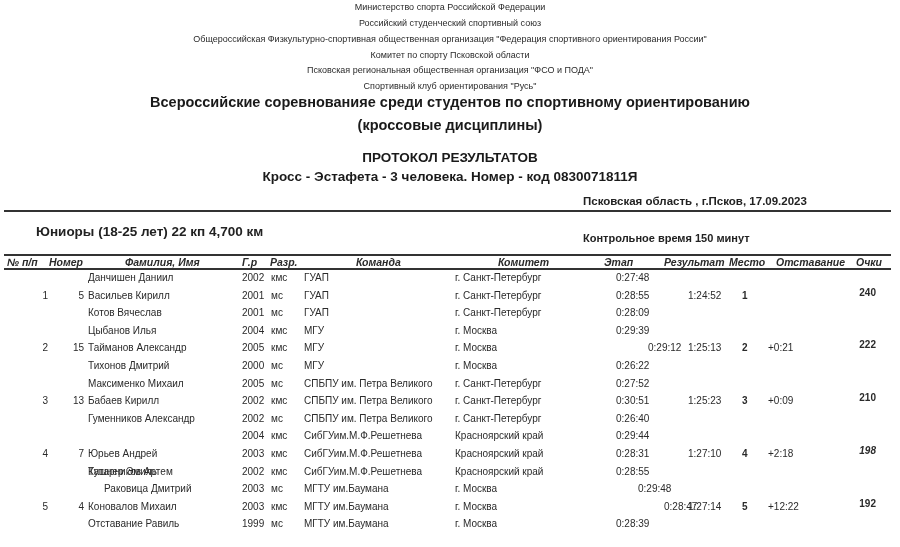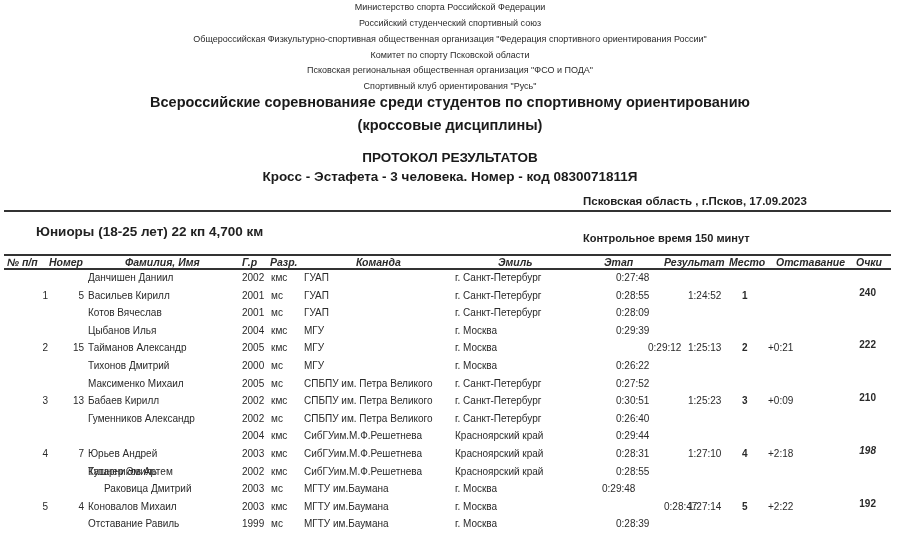--- a/index.html
+++ b/index.html
@@ -39,21 +39,21 @@
 
 <div class="hr" style="left:4px; top:254px; width:887px;"></div>
 <div class="hr" style="left:4px; top:268px; width:887px;"></div>
 
 <div class="hdr" style="left:7px;">№ п/п</div>
 <div class="hdr" style="left:49px;">Номер</div>
 <div class="hdr" style="left:125px;">Фамилия, Имя</div>
 <div class="hdr" style="left:242px;">Г.р</div>
 <div class="hdr" style="left:270px;">Разр.</div>
 <div class="hdr" style="left:356px;">Команда</div>
-<div class="hdr" style="left:498px;">Эмиль</div>
+<div class="hdr" style="left:498px;">Комитет</div>
 <div class="hdr" style="left:604px;">Этап</div>
 <div class="hdr" style="left:664px;">Результат</div>
 <div class="hdr" style="left:729px;">Место</div>
 <div class="hdr" style="left:776px;">Отставание</div>
 <div class="hdr" style="left:856px;">Очки</div>
 
 <div id="rows">
     <div>
       <div class="cell right" style="top: 272px; left: 32px; width: 16px;"></div>
       <div class="cell right" style="top: 272px; left: 60px; width: 24px;"></div>
@@ -223,38 +223,38 @@
       <div class="cell right bold" style="top: 465.6px; left: 850px; width: 26px;"></div>
     </div>
     <div>
       <div class="cell right" style="top: 483.2px; left: 32px; width: 16px;"></div>
       <div class="cell right" style="top: 483.2px; left: 60px; width: 24px;"></div>
       <div class="cell " style="top: 483.2px; left: 104px; width: 150px;">Раковица Дмитрий</div>
       <div class="cell " style="top: 483.2px; left: 242px; width: 26px;">2003</div>
       <div class="cell " style="top: 483.2px; left: 271px; width: 24px;">мс</div>
       <div class="cell " style="top: 483.2px; left: 304px; width: 140px;">МГТУ им.Баумана</div>
       <div class="cell " style="top: 483.2px; left: 455px; width: 130px;">г. Москва</div>
-      <div class="cell " style="top: 483.2px; left: 580px; width: 40px; padding-left: 22px;">0:29:48</div>
+      <div class="cell " style="top: 483.2px; left: 616px; width: 40px; padding-left: 22px;">0:29:48</div>
       <div class="cell " style="top: 483.2px; left: 688px; width: 40px;"></div>
       <div class="cell bold" style="top: 483.2px; left: 742px; width: 14px;"></div>
       <div class="cell " style="top: 483.2px; left: 768px; width: 40px;"></div>
       <div class="cell right bold" style="top: 483.2px; left: 850px; width: 26px;"></div>
     </div>
     <div>
       <div class="cell right" style="top: 500.8px; left: 32px; width: 16px;">5</div>
       <div class="cell right" style="top: 500.8px; left: 60px; width: 24px;">4</div>
       <div class="cell " style="top: 500.8px; left: 88px; width: 150px;">Коновалов Михаил</div>
       <div class="cell " style="top: 500.8px; left: 242px; width: 26px;">2003</div>
       <div class="cell " style="top: 500.8px; left: 271px; width: 24px;">кмс</div>
       <div class="cell " style="top: 500.8px; left: 304px; width: 140px;">МГТУ им.Баумана</div>
       <div class="cell " style="top: 500.8px; left: 455px; width: 130px;">г. Москва</div>
       <div class="cell " style="top: 500.8px; left: 616px; width: 40px; padding-left: 48px;">0:28:47</div>
       <div class="cell " style="top: 500.8px; left: 688px; width: 40px;">1:27:14</div>
       <div class="cell bold" style="top: 500.8px; left: 742px; width: 14px;">5</div>
-      <div class="cell " style="top: 500.8px; left: 768px; width: 40px;">+2:22</div>
+      <div class="cell " style="top: 500.8px; left: 768px; width: 40px;">+12:22</div>
       <div class="cell right bold" style="top: 497.8px; left: 850px; width: 26px;">192</div>
     </div>
     <div>
       <div class="cell right" style="top: 518.4px; left: 32px; width: 16px;"></div>
       <div class="cell right" style="top: 518.4px; left: 60px; width: 24px;"></div>
       <div class="cell " style="top: 518.4px; left: 88px; width: 150px;">Отставание Равиль</div>
       <div class="cell " style="top: 518.4px; left: 242px; width: 26px;">1999</div>
       <div class="cell " style="top: 518.4px; left: 271px; width: 24px;">мс</div>
       <div class="cell " style="top: 518.4px; left: 304px; width: 140px;">МГТУ им.Баумана</div>
       <div class="cell " style="top: 518.4px; left: 455px; width: 130px;">г. Москва</div>

